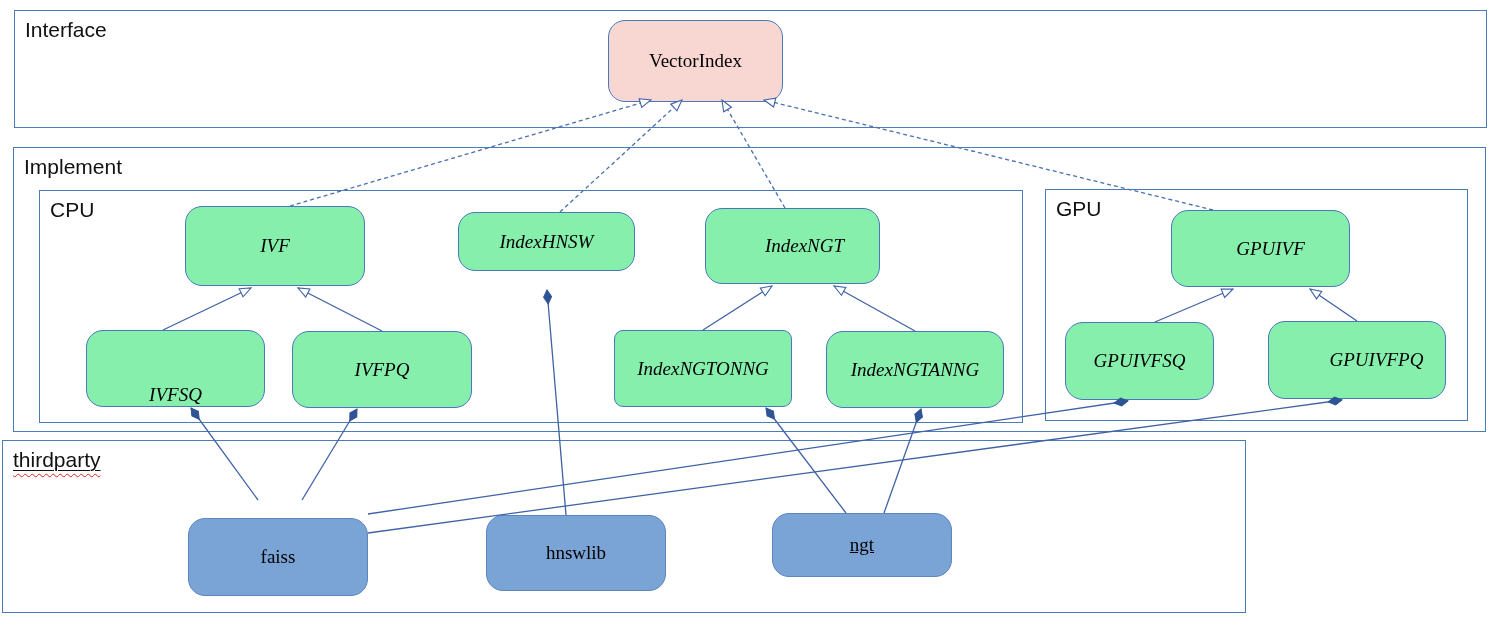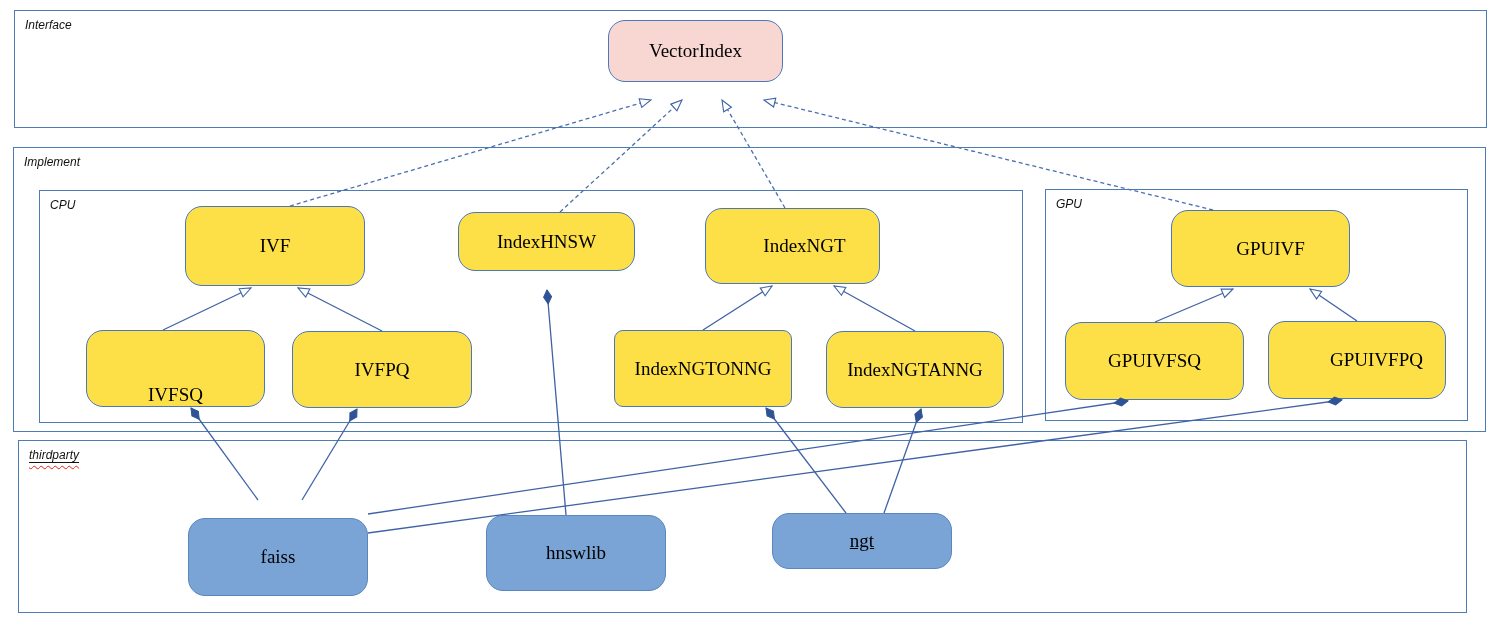--- a/index.html
+++ b/index.html
@@ -1,49 +1,49 @@
 <!DOCTYPE html>
 <html><head>
 <meta charset="utf-8">
 <style>
   html,body{margin:0;padding:0;background:#ffffff;}
   .canvas{position:relative;width:1503px;height:628px;background:#ffffff;overflow:hidden;
           font-family:"Liberation Sans",sans-serif;}
   .section{position:absolute;border:1.6px solid #4d7cb5;box-sizing:border-box;background:transparent;}
-  .sec-label{position:absolute;left:10px;top:7px;font-size:12px;color:#111;
-             font-family:"Liberation Sans",sans-serif;white-space:nowrap;font-style:italic;}
+  .sec-label{position:absolute;left:10px;top:7px;font-size:21px;color:#111;
+             font-family:"Liberation Sans",sans-serif;white-space:nowrap;}
   .sec-interface{left:14px;top:10px;width:1473px;height:118px;}
   .sec-implement{left:13px;top:147px;width:1473px;height:285px;}
   .sec-cpu{left:39px;top:190px;width:984px;height:233px;}
   .sec-gpu{left:1045px;top:189px;width:423px;height:232px;}
-  .sec-thirdparty{left:18px;top:440px;width:1449px;height:173px;}
+  .sec-thirdparty{left:2px;top:440px;width:1244px;height:173px;}
   .u-solid{text-decoration:underline;text-decoration-thickness:1.4px;text-underline-offset:3px;}
   .spell-wavy{text-decoration:underline wavy #e0241b;text-decoration-thickness:1px;text-underline-offset:6px;}
 
   .node{position:absolute;border-radius:17px;display:flex;align-items:center;justify-content:center;
         box-sizing:border-box;border:1.5px solid #4a78bd;
         font-family:"Liberation Serif",serif;font-size:19px;color:#000;white-space:nowrap;}
-  .green{background:#fde047;}
+  .green{background:#86efac;font-style:italic;}
   .pink{background:#f8d7d3;}
   .blue{background:#7aa3d6;border-color:#5b87be;}
 
-  .n-vectorindex{left:608px;top:20px;width:175px;height:62px;}
+  .n-vectorindex{left:608px;top:20px;width:175px;height:82px;}
   .n-ivf{left:185px;top:206px;width:180px;height:80px;}
   .n-indexhnsw{left:458px;top:212px;width:177px;height:59px;}
   .n-indexngt{left:705px;top:208px;width:175px;height:76px;padding-left:24px;}
   .n-gpuivf{left:1171px;top:210px;width:179px;height:77px;padding-left:20px;}
   .n-ivfsq{left:86px;top:330px;width:179px;height:77px;align-items:flex-end;}
   .n-ivfpq{left:292px;top:331px;width:180px;height:77px;}
   .n-indexngtonng{left:614px;top:330px;width:178px;height:77px;border-radius:9px;}
   .n-indexngtanng{left:826px;top:331px;width:178px;height:77px;align-items:center;}
-  .n-gpuivfsq{left:1065px;top:322px;width:179px;height:78px;}
+  .n-gpuivfsq{left:1065px;top:322px;width:149px;height:78px;border-radius:18px;}
   .n-gpuivfpq{left:1268px;top:321px;width:178px;height:78px;padding-left:39px;}
   .n-faiss{left:188px;top:509px;width:180px;height:78px;margin-top:9px;}
   .n-hnswlib{left:486px;top:515px;width:180px;height:76px;}
-  .n-ngt{left:772px;top:513px;width:180px;height:56px;text-decoration:underline;}
+  .n-ngt{left:772px;top:513px;width:180px;height:64px;text-decoration:underline;}
 
   svg.edges{position:absolute;left:0;top:0;pointer-events:none;}
   .edge{stroke:#3f62a5;stroke-width:1.3;fill:none;}
   .edge.dash{stroke-dasharray:4 3;stroke:#4a6fb0;}
 </style>
 </head>
 <body>
 
 <div class="canvas">
 

